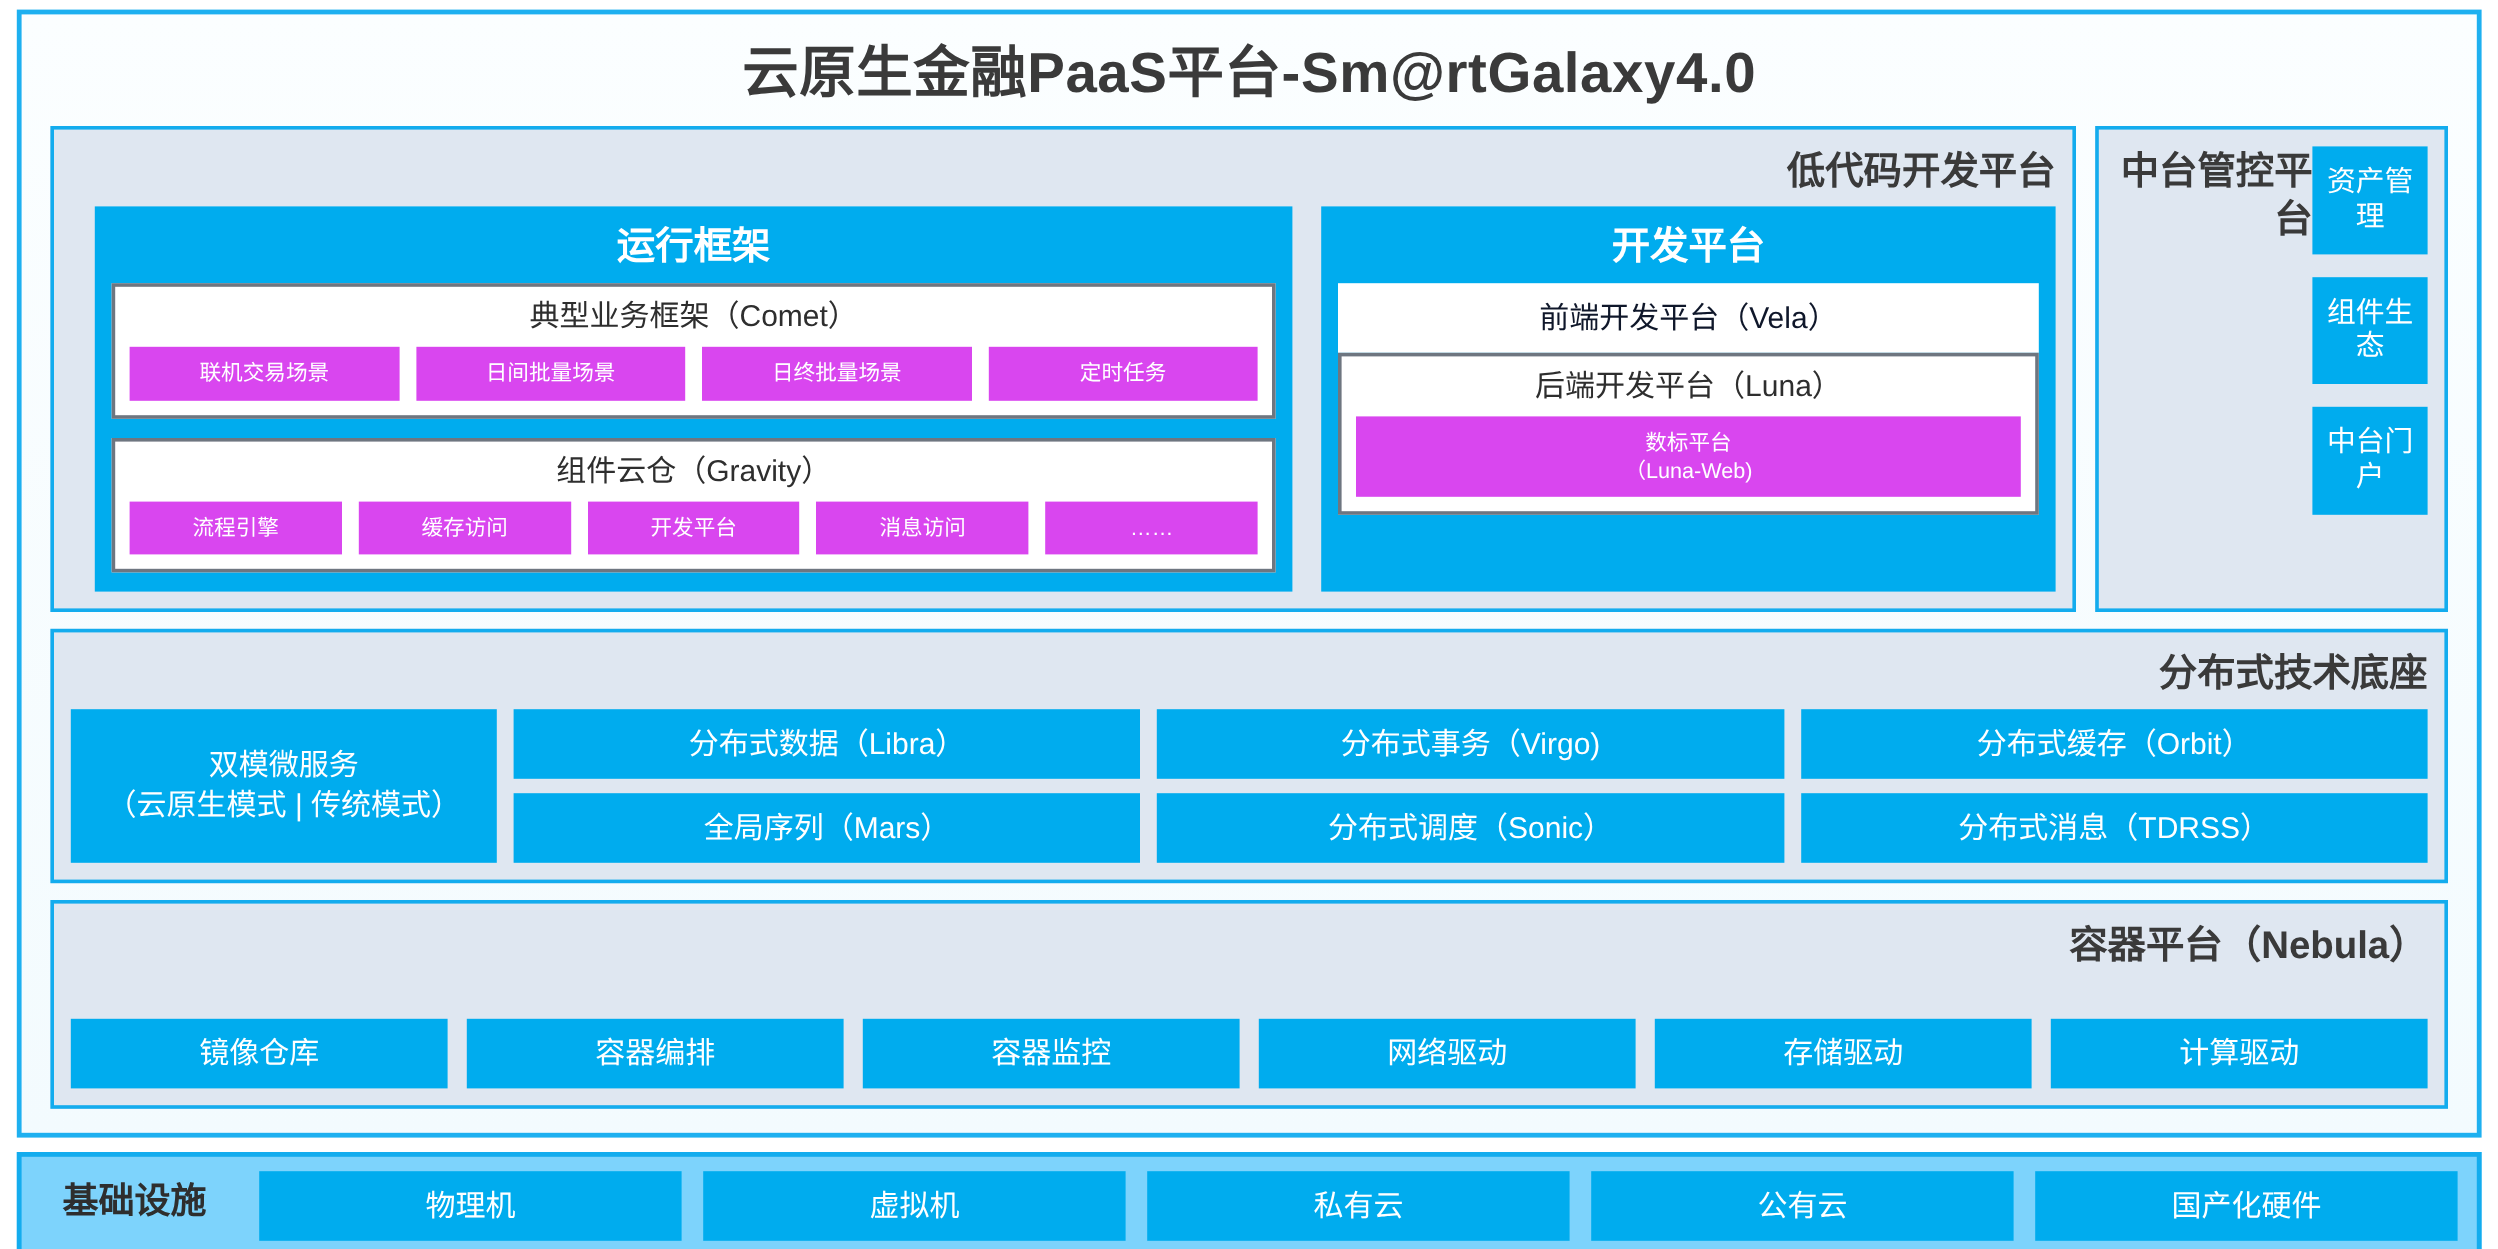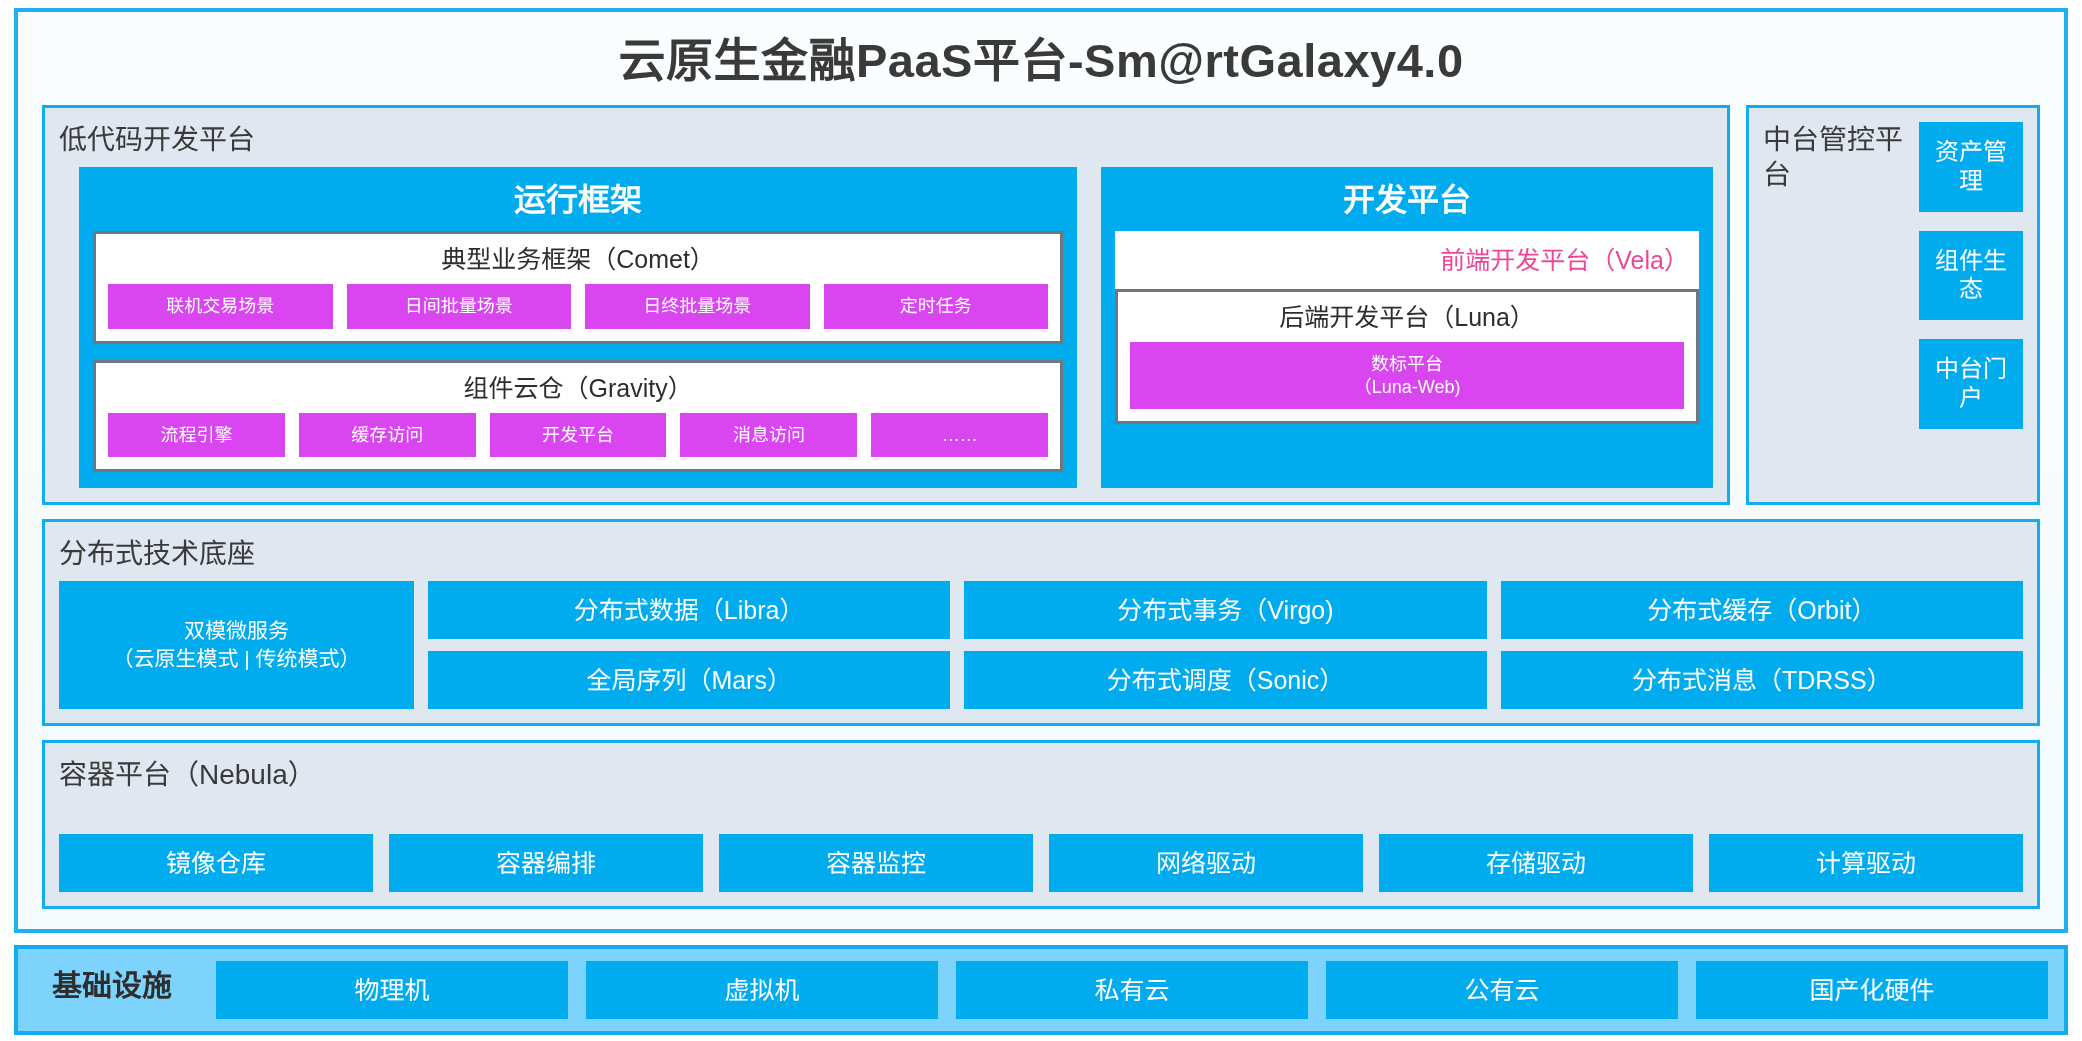--- a/index.html
+++ b/index.html
@@ -50,23 +50,23 @@
   }
 
   
   .panel {
     border: 3px solid #13ACEE;
     background: #DFE7F1;
     box-sizing: border-box;
     padding: 10px 14px 14px 14px;
   }
   .panel-title {
-    text-align: left;
-    font-size: 28px;
-    font-weight: 400;
+    text-align: right;
+    font-size: 32px;
+    font-weight: 700;
     color: #3a3a3a;
     padding: 4px 0 10px 0;
     line-height: 1.25;
   }
 
   
   .top-row {
     display: flex;
     gap: 16px;
     align-items: stretch;
@@ -116,23 +116,23 @@
     color: #2e2e2e;
     font-weight: 500;
     padding: 2px 0 10px 0;
     line-height: 1.2;
   }
   .white-plain {
     background: #ffffff;
     border: none;
     box-sizing: border-box;
     padding: 14px 10px;
-    text-align: right;
-    font-size: 25px;
-    color: #ec4899;
+    text-align: center;
+    font-size: 25px;
+    color: #0f172a;
     line-height: 1.2;
   }
 
   
   .chip-row {
     display: flex;
     gap: 14px;
     align-items: stretch;
   }
   .chip {
@@ -167,21 +167,21 @@
   .dtb-body {
     display: flex;
     gap: 14px;
     align-items: stretch;
   }
   .dtb-col-wide { flex: 0 0 355px; display: flex; }
   .dtb-col { flex: 1 1 0; display: flex; flex-direction: column; gap: 12px; }
   .dtb-big {
     background: #00ACEE;
     color: #fff;
-    font-size: 21px;
+    font-size: 25px;
     line-height: 1.35;
     text-align: center;
     display: flex;
     flex-direction: column;
     align-items: center;
     justify-content: center;
     width: 100%;
     padding: 10px 2px;
     box-sizing: border-box;
   }

